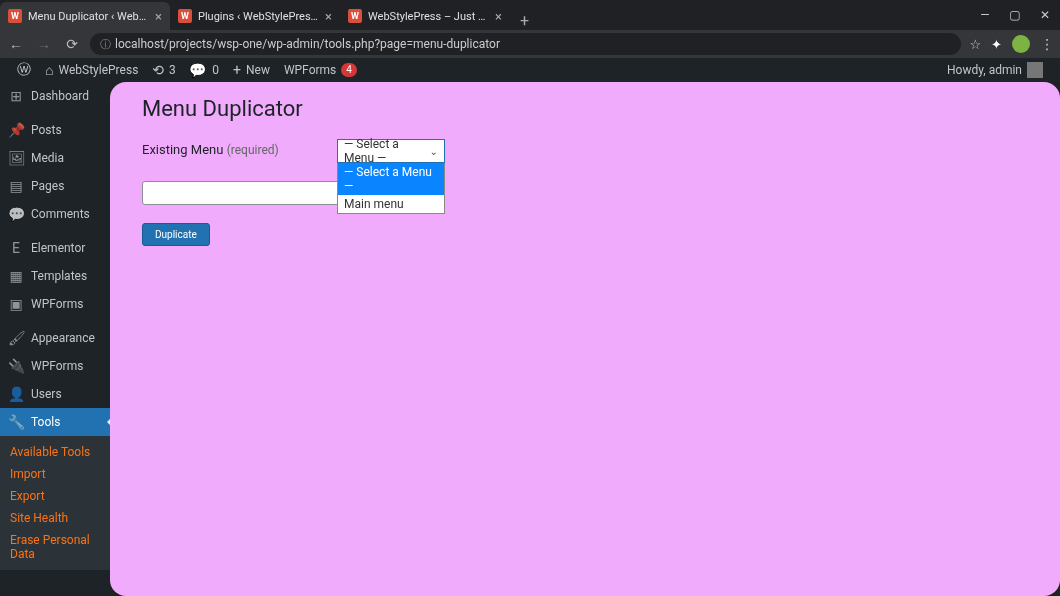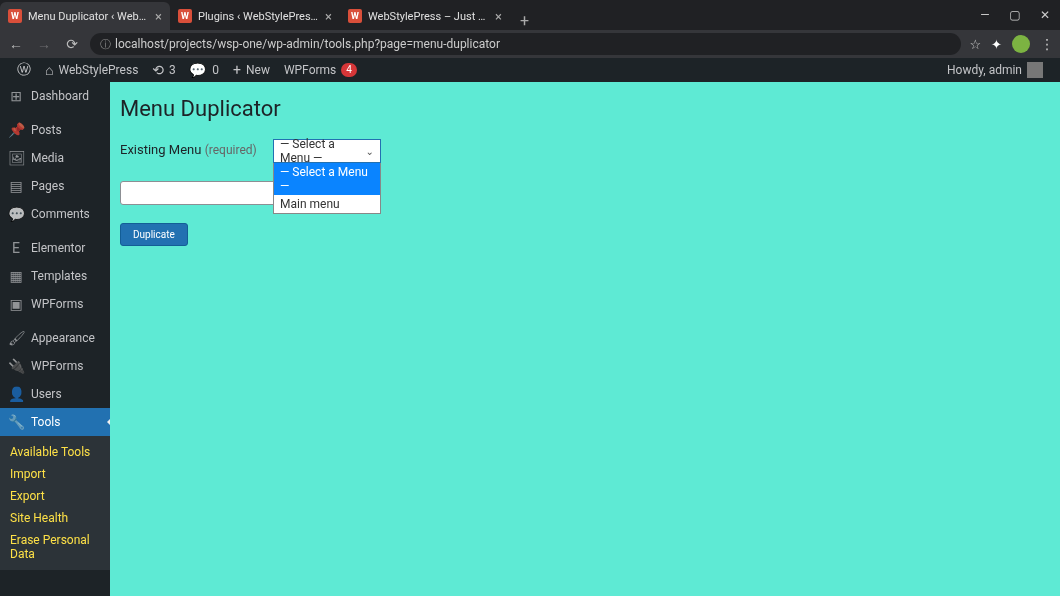--- a/index.html
+++ b/index.html
@@ -36,25 +36,25 @@
 
 
 .wp-wrap { display: flex; height: calc(596px - 30px - 28px - 24px); }
 .sidebar { width: 110px; background: #1d2327; color: #c3c4c7; font-size: 12px; overflow-y: hidden; }
 .sb-item { display: flex; align-items: center; gap: 7px; padding: 6px 8px; cursor: pointer; }
 .sb-item.current { background: #2271b1; color: #fff; position: relative; }
 .sb-item.current::after { content:''; position:absolute; right:-2px; top:50%; transform:translateY(-50%); border:5px solid transparent; border-right-color:#f0f0f1;}
 .sb-icon { width: 16px; text-align: center; font-size: 14px; opacity: 0.7; }
 .sb-sep { height: 6px; }
 .sb-sub { background: #2c3338; padding: 5px 0;}
-.sb-sub-item { padding: 4px 10px; color:#fde047; font-size:12px; cursor:pointer;}
-
-.content { flex: 1; background: #5eead4; padding: 14px 10px; }
+.sb-sub-item { padding: 4px 10px; color:#f97316; font-size:12px; cursor:pointer;}
+
+.content { flex: 1; background: #f0abfc; padding: 14px 32px; border-radius: 16px; }
 .page-title { font-size: 22px; font-weight: 400; color: #1d2327; margin-bottom: 18px; }
-.form-row { display: flex; align-items: flex-start; margin-bottom: 18px; }
+.form-row { display: flex; align-items: flex-start; margin-bottom: 18px; gap: 42px; }
 .form-label { width: 153px; font-size: 13px; color: #1d2327; padding-top: 3px;}
 .req { color: #666; font-size: 12px;}
 .select-wrap { position: relative; }
 .select-box { width: 108px; height: 24px; border: 1px solid #2271b1; background:#fff; font-size: 12px; padding: 0 6px; display:flex;align-items:center;justify-content:space-between;cursor:pointer;color:#333;}
 .select-chevron{font-size:10px;color:#555;}
 .dropdown { position: absolute; top: 24px; left: 0; width: 108px; background: #fff; border: 1px solid #888; border-top:none; z-index: 10; }
 .dd-opt { font-size: 12px; padding: 2px 6px; cursor: pointer; color:#333;}
 .dd-opt.highlight { background: #0a84ff; color: #fff; }
 .text-input { width: 240px; height: 24px; border: 1px solid #8c8f94; border-radius: 3px; padding: 0 6px; font-size: 13px; background:#fff;}
 .duplicate-btn { background: #2271b1; color: #fff; border: 1px solid #135e96; border-radius: 3px; padding: 5px 12px; font-size: 10px; cursor: pointer; }

